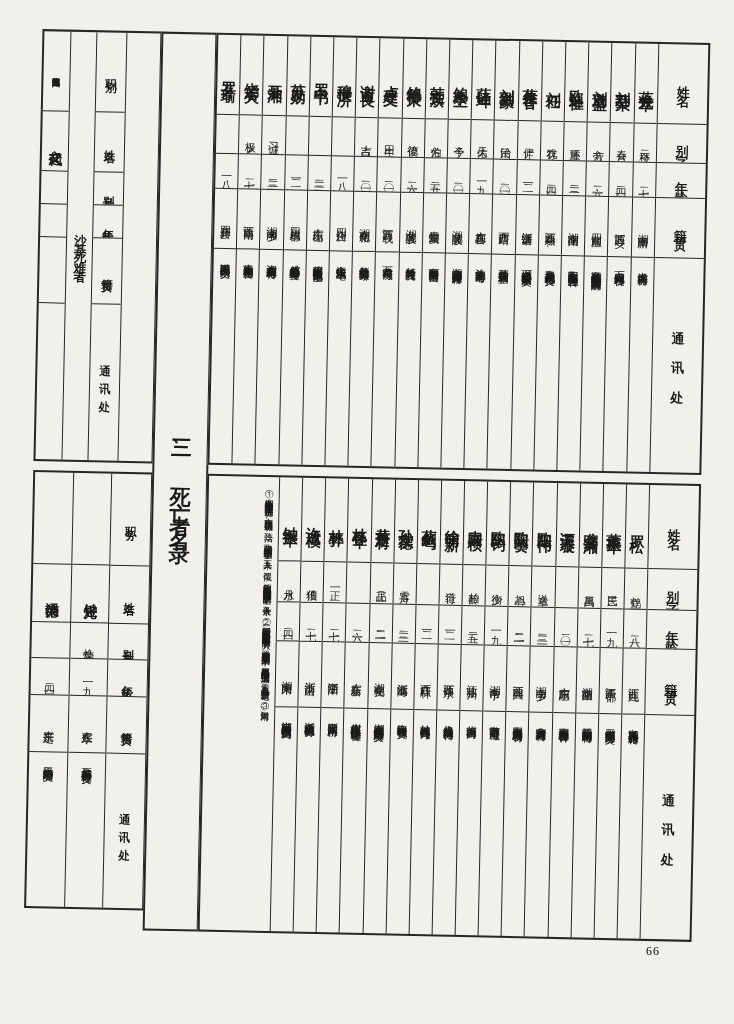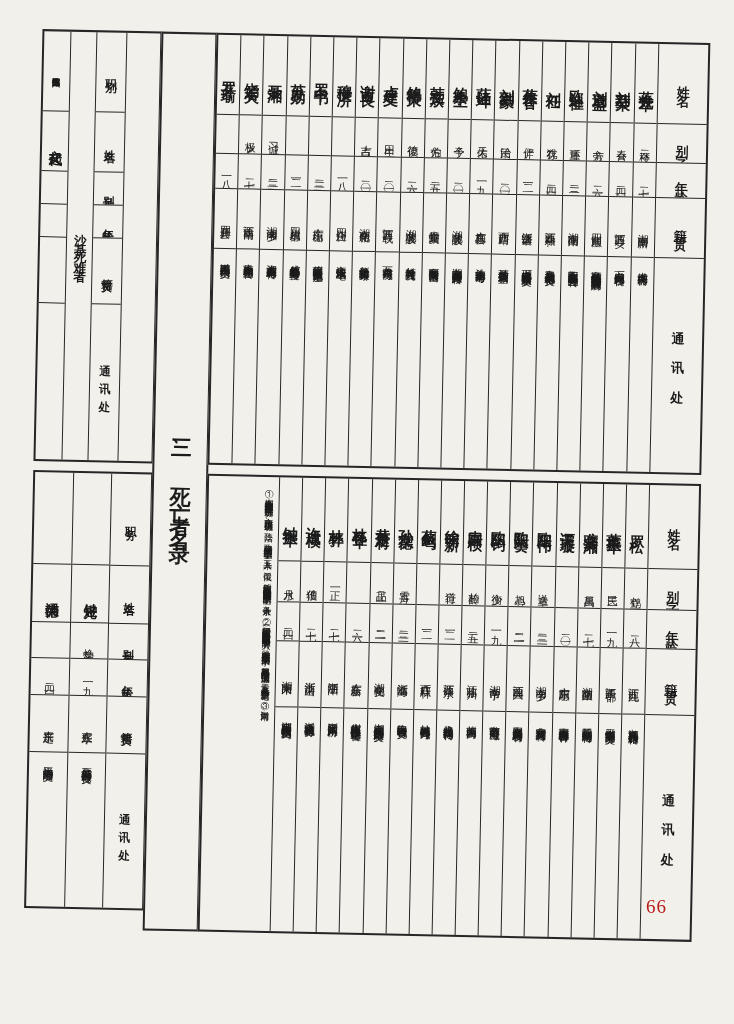--- a/index.html
+++ b/index.html
@@ -47,21 +47,21 @@
   .fshead{font-size:11.5px;font-weight:700;letter-spacing:2px;}
   .fshead.spread{letter-spacing:18px;}
   .frank{font-size:8.5px;line-height:1.45;letter-spacing:0;}
   .flabel{font-size:12.5px;font-weight:700;letter-spacing:9px;}
   .titletext{font-size:21px;font-weight:700;letter-spacing:14px;}
   .addr{align-items:flex-start;padding-top:6px;}
   .fnotecol{width:70px;flex:none;}
   .fnotecell{flex:1;display:flex;justify-content:flex-end;align-items:flex-start;overflow:hidden;}
   .fnote{writing-mode:vertical-rl;text-orientation:upright;font-size:8.8px;line-height:1.5;
          letter-spacing:0.5px;padding:5px 3px;}
-  .pagenum{position:absolute;left:646px;top:896px;font-size:19px;letter-spacing:1px;color:#b91c1c;}
+  .pagenum{position:absolute;left:646px;top:944px;font-size:12px;letter-spacing:1px;color:#000000;}
 </style>
 </head>
 <body>
 
 <div class="page">
   <div class="sheet">
 
     <div class="leftregion">
       <div class="table st bandtop" id="shaji-table">
           <div class="col scol-entry">

